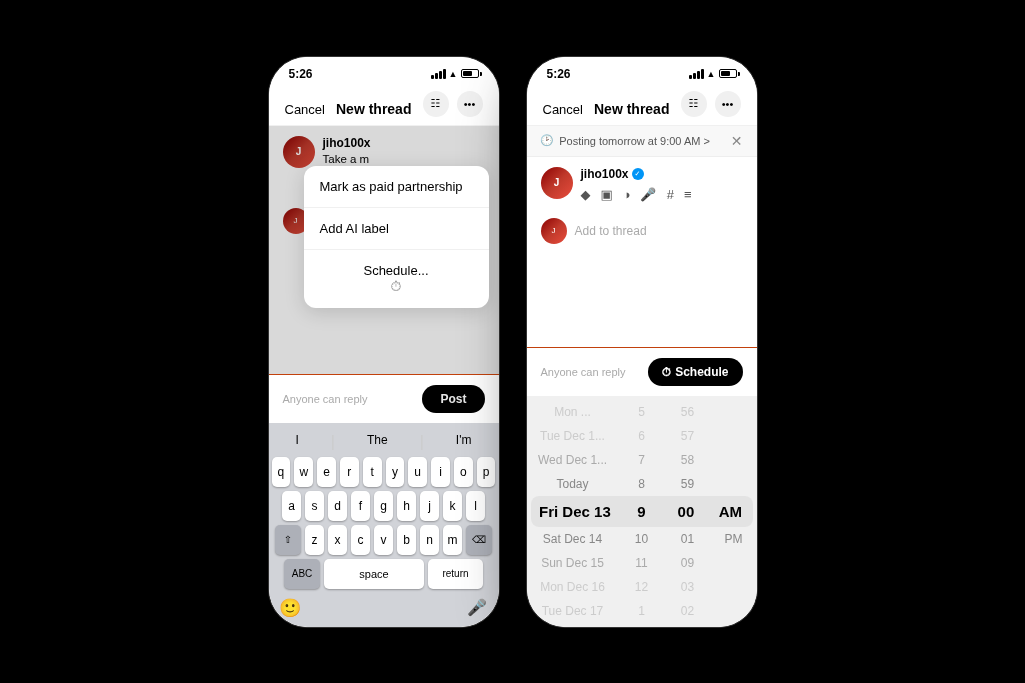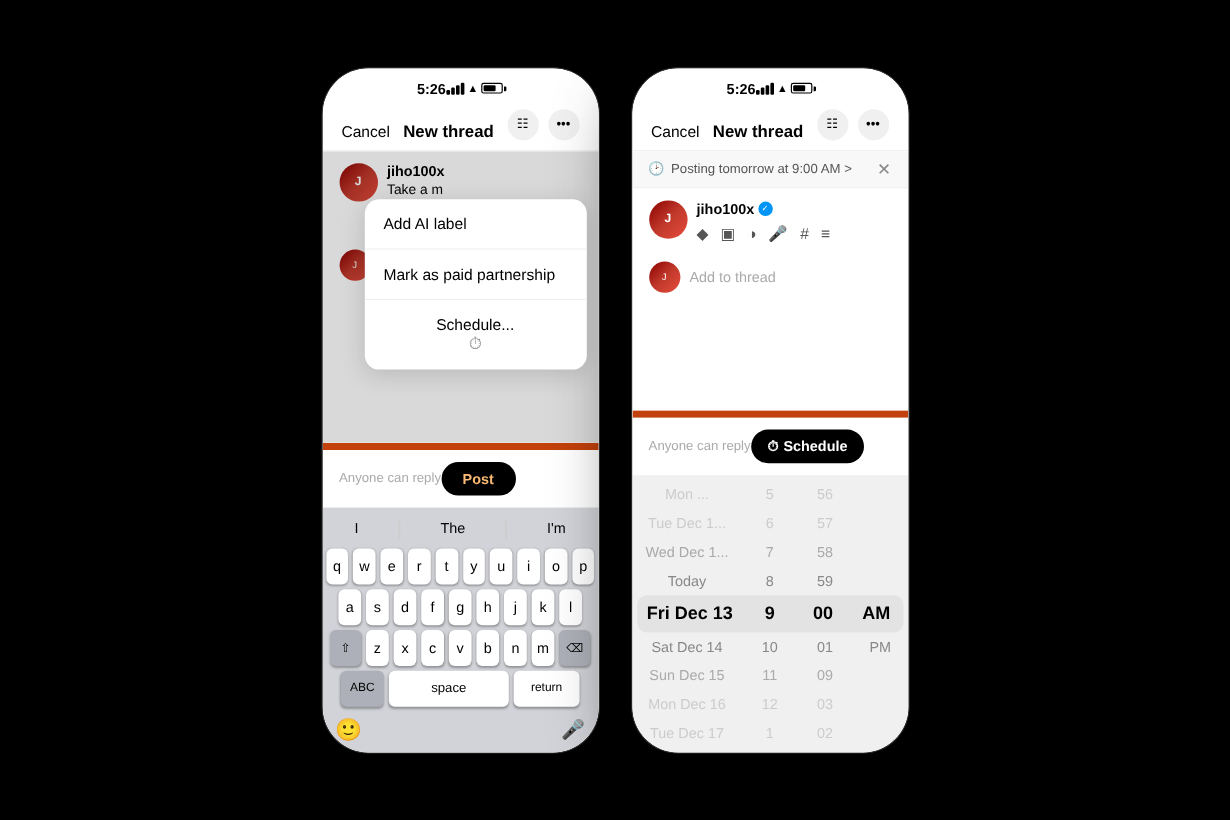--- a/index.html
+++ b/index.html
@@ -32,21 +32,21 @@
       height: 100%;
       background: #fff;
       border-radius: 38px;
       overflow: hidden;
       display: flex;
       flex-direction: column;
     }
     
     .status-bar {
       display: flex;
-      justify-content: center;
+      justify-content: space-between;
       align-items: center;
       padding: 10px 20px 4px;
       background: #fff;
       flex-shrink: 0;
     }
     .status-time {
       font-size: 12px;
       font-weight: 600;
       color: #000;
     }
@@ -263,32 +263,33 @@
       gap: 8px;
     }
     .add-thread-text {
       font-size: 12px;
       color: #aaa;
     }
     
     .bottom-bar {
       display: flex;
       align-items: center;
+      justify-content: space-between;
       padding: 10px 14px;
-      border-top: 6px solid #c2410c;
+      border-top: 1px solid #c2410c;
       background: #fff;
       flex-shrink: 0;
     }
     .reply-hint {
       font-size: 11px;
       color: #aaa;
     }
     .post-btn {
       background: #000;
-      color: #fdba74;
+      color: #e5e5e5;
       border: none;
       border-radius: 20px;
       padding: 7px 18px;
       font-size: 12px;
       font-weight: 600;
     }
     .schedule-btn {
       background: #000;
       color: #fff;
       border: none;
@@ -488,24 +489,24 @@
 
         <div class="add-thread-row" style="padding-left:14px; margin-top:4px;">
           <div class="avatar-small">J</div>
           <span class="add-thread-text">Add</span>
         </div>
 
         <div class="dropdown-overlay"></div>
 
         <div class="dropdown-menu">
           <div class="dropdown-item">
+            <span>Mark as paid partnership</span>
+          </div>
+          <div class="dropdown-item">
             <span>Add AI label</span>
-          </div>
-          <div class="dropdown-item">
-            <span>Mark as paid partnership</span>
           </div>
           <div class="dropdown-item">
             <span>Schedule...</span>
             <span class="dropdown-item-icon">⏱</span>
           </div>
         </div>
       </div>
 
       <div class="bottom-bar">
         <span class="reply-hint">Anyone can reply</span>

